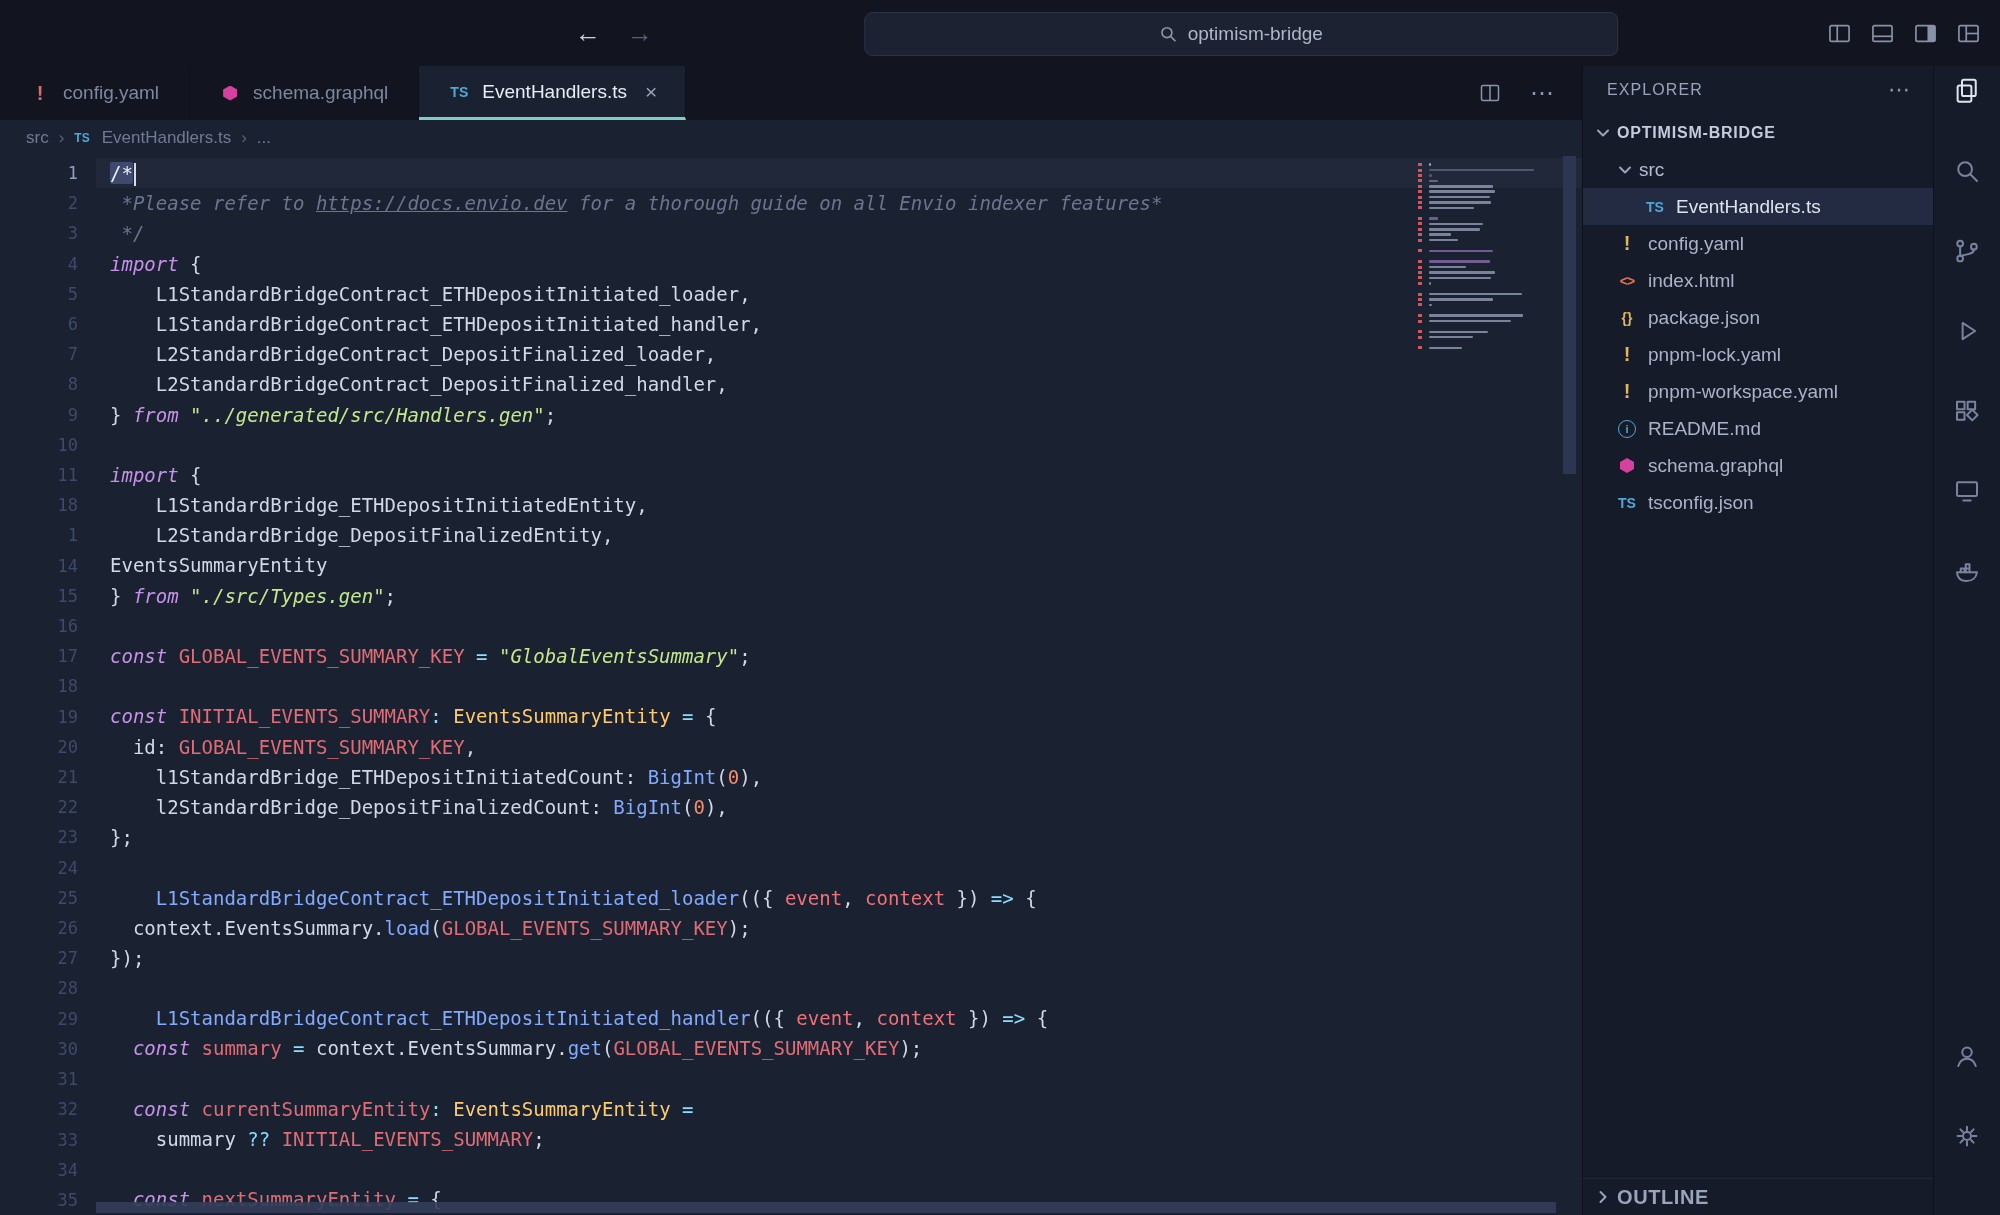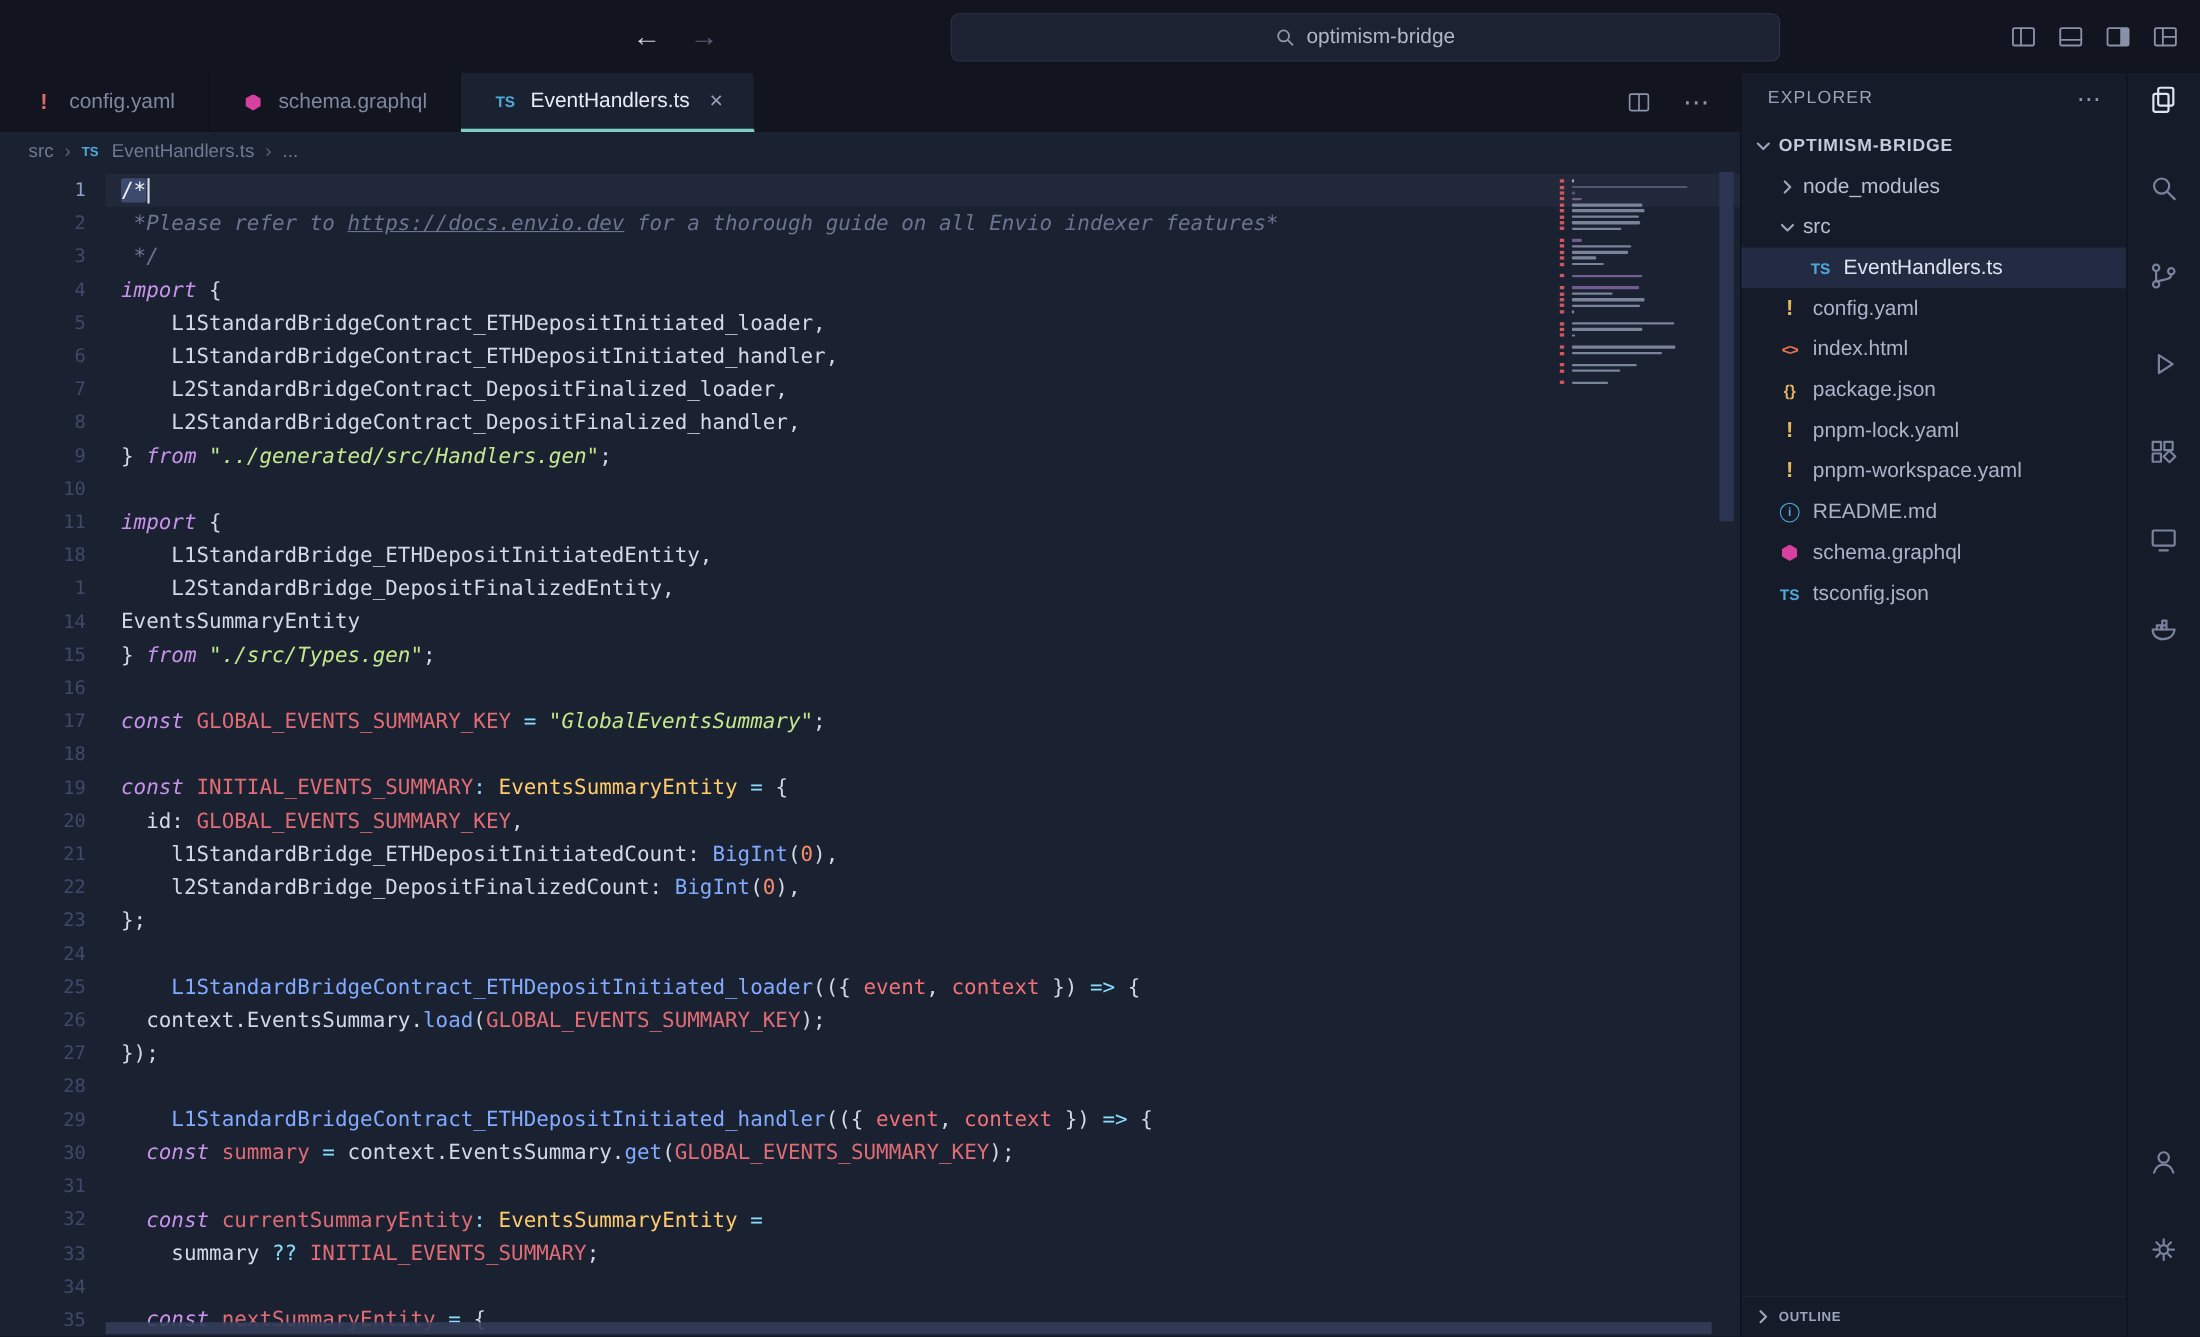--- a/index.html
+++ b/index.html
@@ -82,21 +82,21 @@
   .tab .ficon-yaml{color:#dd6a66}
   .ficon-json{color:#e2b55e}
   .ficon-html{color:#e8774d;letter-spacing:-1px}
   .ficon-info{color:#4fa8d8}
   .ficon-info i{display:inline-flex;align-items:center;justify-content:center;width:16px;height:16px;border:1.5px solid #4fa8d8;border-radius:50%;font-size:11px;font-style:normal}
   .ficon-graphql::before{content:"";width:14px;height:15px;background:#d6409f;clip-path:polygon(50% 0,100% 27%,100% 73%,50% 100%,0 73%,0 27%)}
   .ficon-npm::before{content:"";width:14px;height:13px;background:#bf3938;border-radius:2px}
   .ficon-diamond::before{content:"";width:9px;height:9px;background:#8b94a8;transform:rotate(45deg)}
   .bc-ficon{font-size:12px;width:auto;margin-right:2px}
   .exp-sections{position:absolute;bottom:0;left:0;right:0}
-  .exp-sec{height:36px;display:flex;align-items:center;padding-left:10px;font-weight:700;font-size:12px;letter-spacing:.6px;color:#9aa4bb;border-top:1px solid #202638}
+  .exp-sec{height:36px;display:flex;align-items:center;padding-left:10px;font-weight:700;font-size:20px;letter-spacing:.6px;color:#9aa4bb;border-top:1px solid #202638}
 
   
   .activitybar{position:absolute;top:66px;left:1933px;right:0;bottom:0;background:#161b29;border-left:1px solid #0d111c;display:flex;flex-direction:column;align-items:center;padding:8px 0 16px}
   .ab-item{height:34px;width:34px;margin-bottom:46px;display:flex;align-items:center;justify-content:center}
   .ab-item svg{width:30px;height:30px;fill:none;stroke:#79839e;stroke-width:1.6;stroke-linecap:round;stroke-linejoin:round}
   .ab-item.active svg{stroke:#dfe5f0}
   .ab-spacer{flex:1}
 </style>
 </head>
 <body>
@@ -367,28 +367,20 @@
   <div class="trow root">
     <span class="chev down">
         <svg viewBox="0 0 16 16">
           <path d="M6 4l4 4-4 4"></path>
         </svg>
       </span>
     <span>OPTIMISM-BRIDGE</span>
   </div>
   <div id="tree">
       <div class="trow ind1 folder">
-        <span class="chev right">
-          <svg viewBox="0 0 16 16">
-            <path d="M6 4l4 4-4 4"></path>
-          </svg>
-        </span>
-        <span>node_modules</span>
-      </div>
-      <div class="trow ind1 folder">
         <span class="chev down">
           <svg viewBox="0 0 16 16">
             <path d="M6 4l4 4-4 4"></path>
           </svg>
         </span>
         <span>src</span>
       </div>
       <div class="trow ind2 selected">
         <span class="ficon ficon-ts">TS</span>
         <span>EventHandlers.ts</span>

